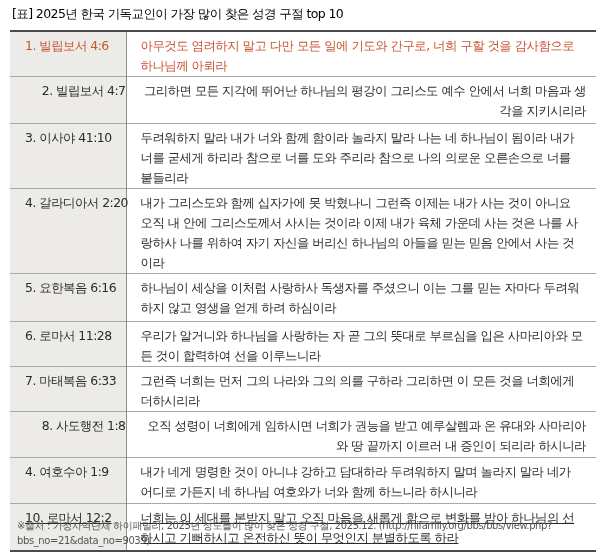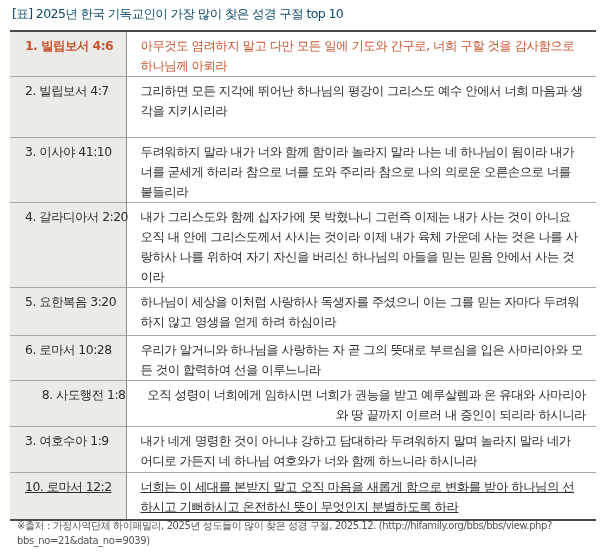--- a/index.html
+++ b/index.html
@@ -4,21 +4,21 @@
   <style>
     * { box-sizing: border-box; margin: 0; padding: 0; }
     html, body {
       width: 616px; height: 559px; background: #ffffff;
       font-family: "DejaVu Sans", "Liberation Sans", sans-serif;
       color: #2b2b2b; overflow: hidden;
     }
     .wrap { position: relative; width: 616px; height: 559px; }
     .title {
       position: absolute; left: 12px; top: 5px;
-      font-size: 12.5px; letter-spacing: -0.6px; color: #0c4a6e;
+      font-size: 12.5px; letter-spacing: -0.6px; color: #000000;
       line-height: 17px; white-space: nowrap;
     }
     table.verses {
       position: absolute; left: 10px; top: 30px; width: 586px;
       border-collapse: collapse; table-layout: fixed;
       border-top: 2px solid #4a4a4a; border-bottom: 2px solid #4a4a4a;
     }
     table.verses col.c1 { width: 116px; }
     table.verses col.c2 { width: 470px; }
     table.verses td {
@@ -43,49 +43,53 @@
 <div class="wrap">
   <div class="title">[표] 2025년 한국 기독교인이 가장 많이 찾은 성경 구절 top 10</div>
 
   <table class="verses">
     <colgroup>
         <col class="c1">
         <col class="c2">
       </colgroup>
     <tbody>
       <tr class="hl" style="height: 45px;">
-        <td class="ref" style="color: rgb(200, 83, 46); font-weight: bold;">1. 빌립보서 4:6</td>
+        <td class="ref" style="color: rgb(200, 83, 46);">1. 빌립보서 4:6</td>
         <td class="text" style="color: rgb(200, 83, 46);">아무것도 염려하지 말고 다만 모든 일에 기도와 간구로, 너희 구할 것을 감사함으로 하나님께 아뢰라</td>
       </tr>
-      <tr style="height: 61px;">
+      <tr style="height: 47px; text-align: right;">
         <td class="ref">2. 빌립보서 4:7</td>
         <td class="text">그리하면 모든 지각에 뛰어난 하나님의 평강이 그리스도 예수 안에서 너희 마음과 생각을 지키시리라</td>
       </tr>
       <tr style="height: 47px;">
         <td class="ref">3. 이사야 41:10</td>
         <td class="text">두려워하지 말라 내가 너와 함께 함이라 놀라지 말라 나는 네 하나님이 됨이라 내가 너를 굳세게 하리라 참으로 너를 도와 주리라 참으로 나의 의로운 오른손으로 너를 붙들리라</td>
       </tr>
       <tr style="height: 65px; padding-left: 16px;">
         <td class="ref">4. 갈라디아서 2:20</td>
         <td class="text">내가 그리스도와 함께 십자가에 못 박혔나니 그런즉 이제는 내가 사는 것이 아니요 오직 내 안에 그리스도께서 사시는 것이라 이제 내가 육체 가운데 사는 것은 나를 사랑하사 나를 위하여 자기 자신을 버리신 하나님의 아들을 믿는 믿음 안에서 사는 것이라</td>
       </tr>
       <tr style="height: 48px;">
-        <td class="ref">5. 요한복음 3:20</td>
+        <td class="ref">5. 요한복음 6:16</td>
         <td class="text">하나님이 세상을 이처럼 사랑하사 독생자를 주셨으니 이는 그를 믿는 자마다 두려워하지 않고 영생을 얻게 하려 하심이라</td>
       </tr>
       <tr style="height: 44px;">
-        <td class="ref">6. 로마서 10:28</td>
+        <td class="ref">6. 로마서 11:28</td>
         <td class="text">우리가 알거니와 하나님을 사랑하는 자 곧 그의 뜻대로 부르심을 입은 사마리아와 모든 것이 합력하여 선을 이루느니라</td>
+      </tr>
+      <tr style="height: 44px;">
+        <td class="ref">7. 마태복음 6:33</td>
+        <td class="text">그런즉 너희는 먼저 그의 나라와 그의 의를 구하라 그리하면 이 모든 것을 너희에게 더하시리라</td>
       </tr>
       <tr style="height: 46px; text-align: right;">
         <td class="ref">8. 사도행전 1:8</td>
         <td class="text">오직 성령이 너희에게 임하시면 너희가 권능을 받고 예루살렘과 온 유대와 사마리아와 땅 끝까지 이르러 내 증인이 되리라 하시니라</td>
       </tr>
       <tr style="height: 46px;">
-        <td class="ref">3. 여호수아 1:9</td>
+        <td class="ref">4. 여호수아 1:9</td>
         <td class="text">내가 네게 명령한 것이 아니냐 강하고 담대하라 두려워하지 말며 놀라지 말라 네가 어디로 가든지 네 하나님 여호와가 너와 함께 하느니라 하시니라</td>
       </tr>
       <tr style="height: 47px; text-decoration: underline;">
         <td class="ref">10. 로마서 12:2</td>
         <td class="text">너희는 이 세대를 본받지 말고 오직 마음을 새롭게 함으로 변화를 받아 하나님의 선하시고 기뻐하시고 온전하신 뜻이 무엇인지 분별하도록 하라</td>
       </tr>
     </tbody>
   </table>
 
   <div class="source">※출처 : 가정사역단체 하이패밀리, 2025년 성도들이 많이 찾은 성경 구절, 2025.12. (http://hifamily.org/bbs/bbs/view.php?bbs_no=21&amp;data_no=9039)</div>

